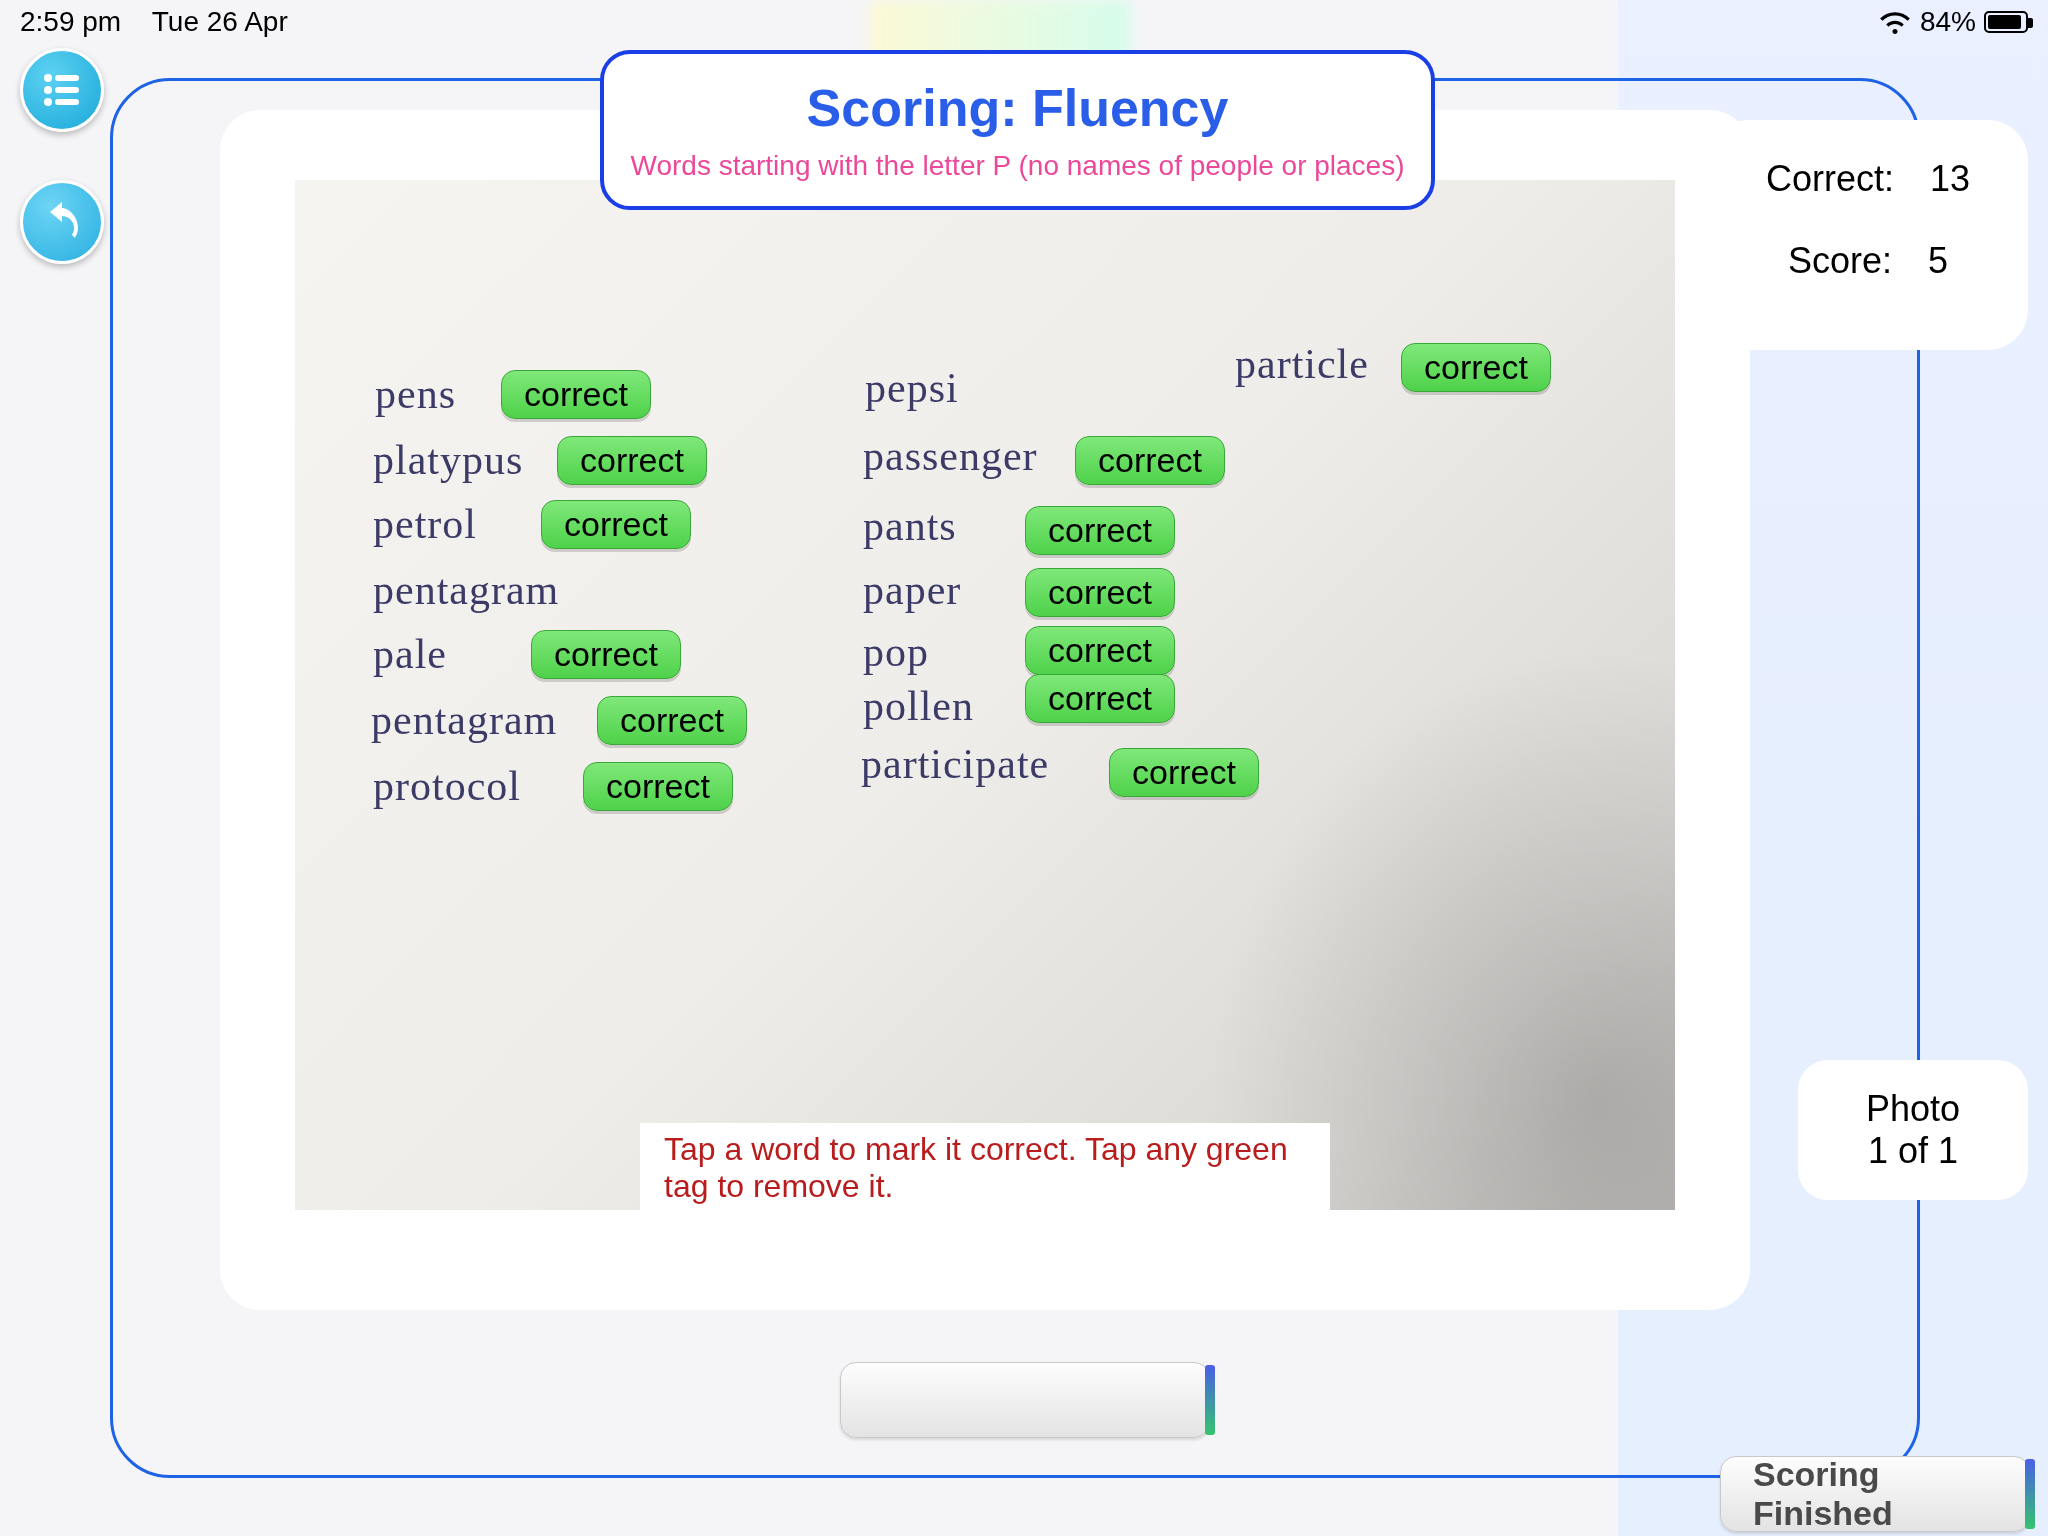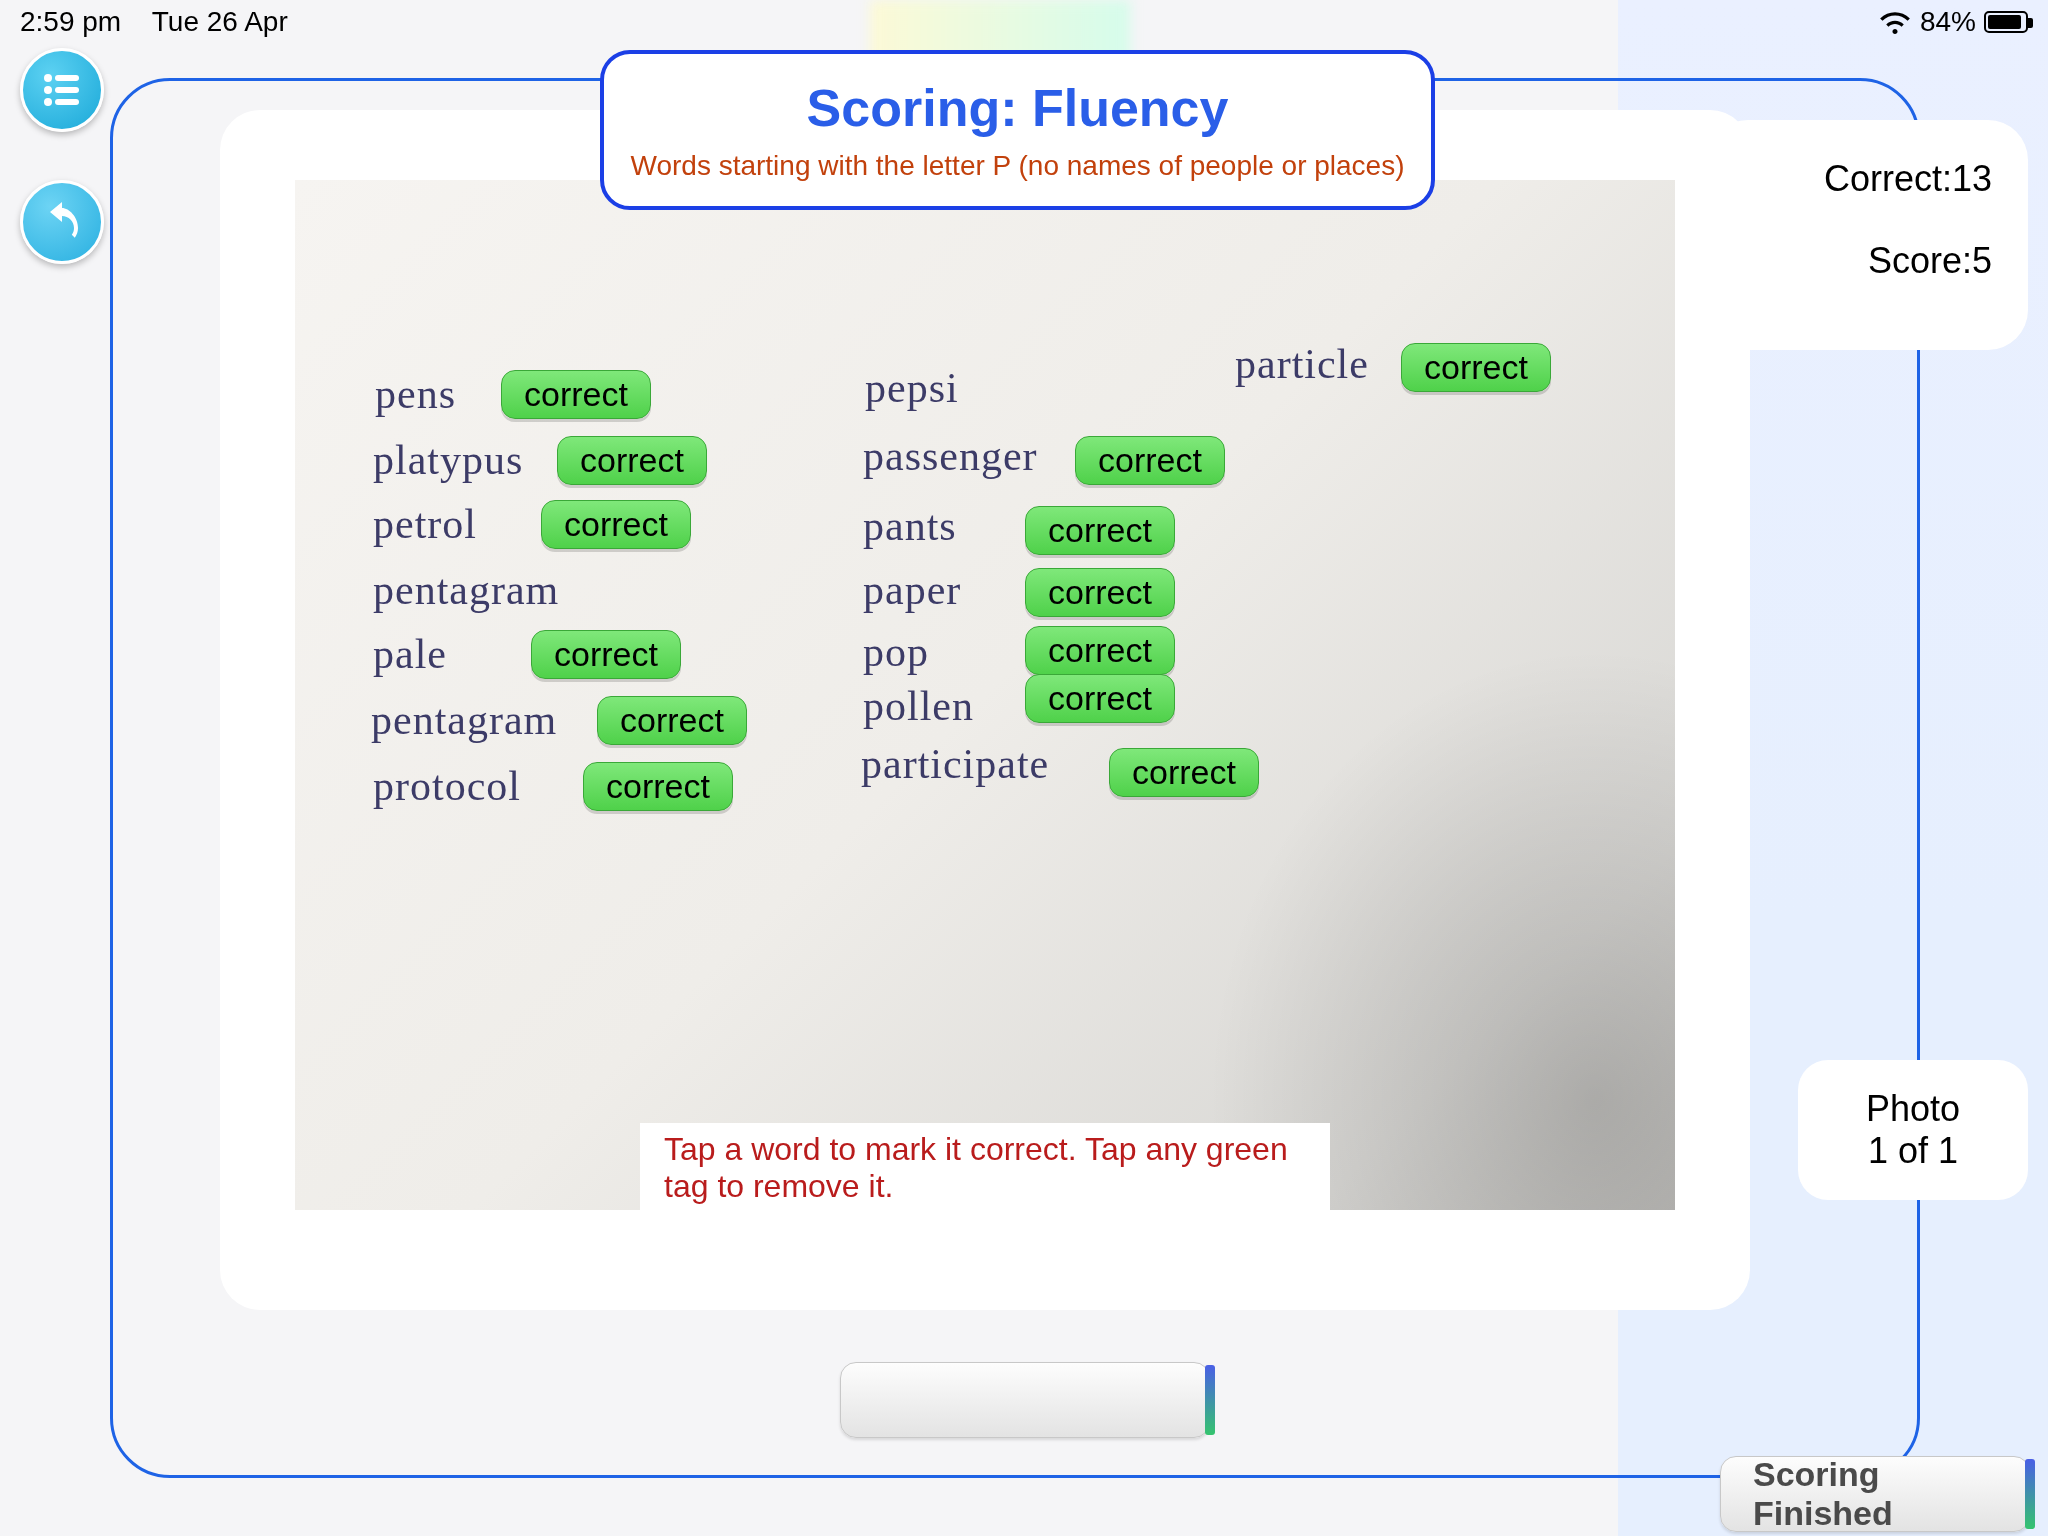--- a/index.html
+++ b/index.html
@@ -83,36 +83,36 @@
     border: 4px solid #1b3fe6;
     border-radius: 30px;
     z-index: 30;
     display:flex; flex-direction:column; align-items:center; justify-content:center;
     padding: 10px 24px;
   }
   .header h1 {
     margin:0; color:#2a5ee8; font-weight:700; font-size:52px;
   }
   .header .sub {
-    margin-top: 12px; color:#c2410c; font-size:28px;
+    margin-top: 12px; color:#ec4899; font-size:28px;
   }
 
   
   .score-panel {
     position:absolute;
     right: 20px; top: 120px;
     width: 320px; height: 230px;
     background:#fff;
     border-radius: 40px;
     z-index: 20;
     padding: 28px 36px;
     font-size: 36px;
     color:#000;
   }
-  .score-row { display:flex; justify-content:flex-end; margin: 10px 0 40px; }
+  .score-row { display:flex; justify-content:center; margin: 10px 0 40px; gap: 36px; }
 
   
   .photo-tab {
     position:absolute;
     right: 20px; top: 1060px;
     width: 230px; height: 140px;
     background:#fff;
     border-radius: 30px;
     z-index: 20;
     display:flex; flex-direction:column;

